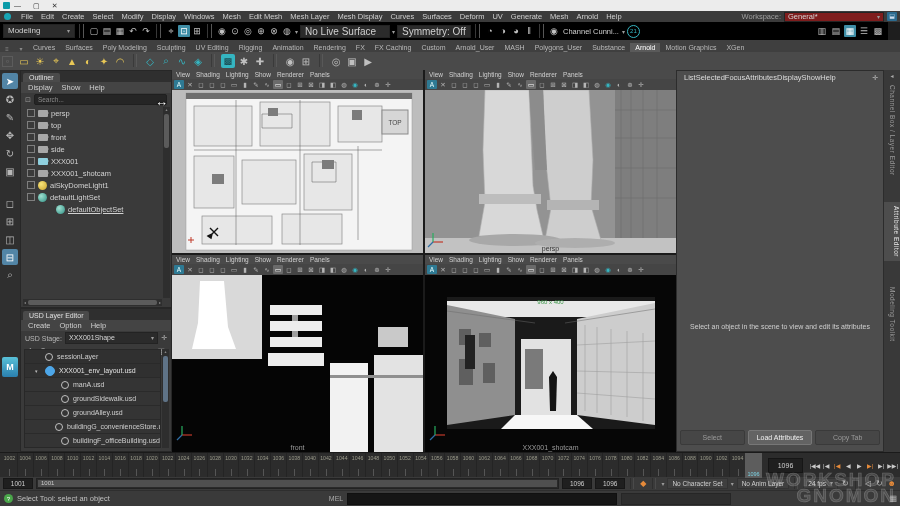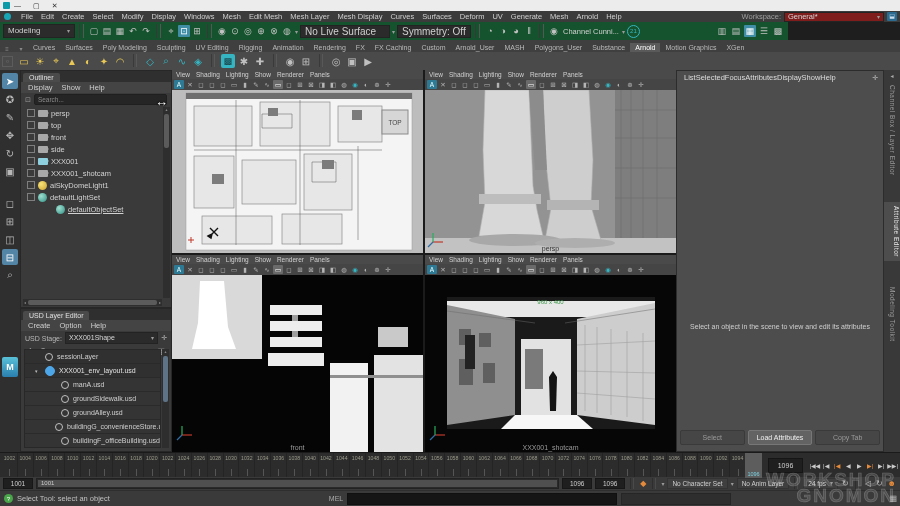--- a/index.html
+++ b/index.html
@@ -15,21 +15,21 @@
 
   
   .menubar{left:0;top:11px;width:900px;height:11px;background:#3b3b3b;display:flex;align-items:center;font-size:7.5px;color:#cfcfcf;}
   .maya-logo{width:7px;height:7px;border-radius:50%;background:#18a5b5;margin:0 6px 0 4px;}
   .menubar .mitem{padding:0 4px;white-space:nowrap;}
   .ws-label{color:#9f9f9f;margin-left:auto;}
   .ws-box{background:#7f1d1d;border:1px solid #242424;height:8px;line-height:8px;width:92px;padding:0 3px;margin:0 3px;color:#d5d5d5;display:flex;justify-content:space-between;}
   .lock-box{width:10px;height:9px;background:#2b6b8f;color:#cde;font-size:6px;text-align:center;line-height:9px;margin-right:3px;border-radius:1px;}
 
   
-  .statusline{left:0;top:22px;width:788px;height:18px;background:#14532d;display:flex;align-items:center;font-size:8px;gap:2px;}
+  .statusline{left:0;top:22px;width:888px;height:18px;background:#000000;display:flex;align-items:center;font-size:8px;gap:2px;}
   .mode-box{background:#2b2b2b;border:1px solid #232323;height:12px;line-height:12px;width:62px;margin-left:3px;padding:0 4px;display:flex;justify-content:space-between;color:#d0d0d0;}
   .sl-sep{width:3px;height:14px;border-left:1px solid #383838;border-right:1px solid #565656;margin:0 2px;}
   .sl-ic{width:12px;height:12px;display:flex;align-items:center;justify-content:center;color:#c2c2c2;font-size:9px;border-radius:1px;}
   .sl-ic.on{background:#3f8ea6;color:#fff;}
   .sl-field{background:#2b2b2b;border:1px solid #232323;height:11px;line-height:11px;padding:0 4px;color:#cfcfcf;font-size:10px;white-space:nowrap;}
   .caret{color:#9a9a9a;font-size:6px;}
   .user-box{display:flex;align-items:center;gap:3px;color:#d0d0d0;font-size:7.5px;}
   .clock{width:11px;height:11px;border:1px solid #35b5c1;border-radius:50%;color:#35b5c1;font-size:6px;display:flex;align-items:center;justify-content:center;}
   .sl-right{margin-left:auto;display:flex;gap:2px;margin-right:4px;}
 

